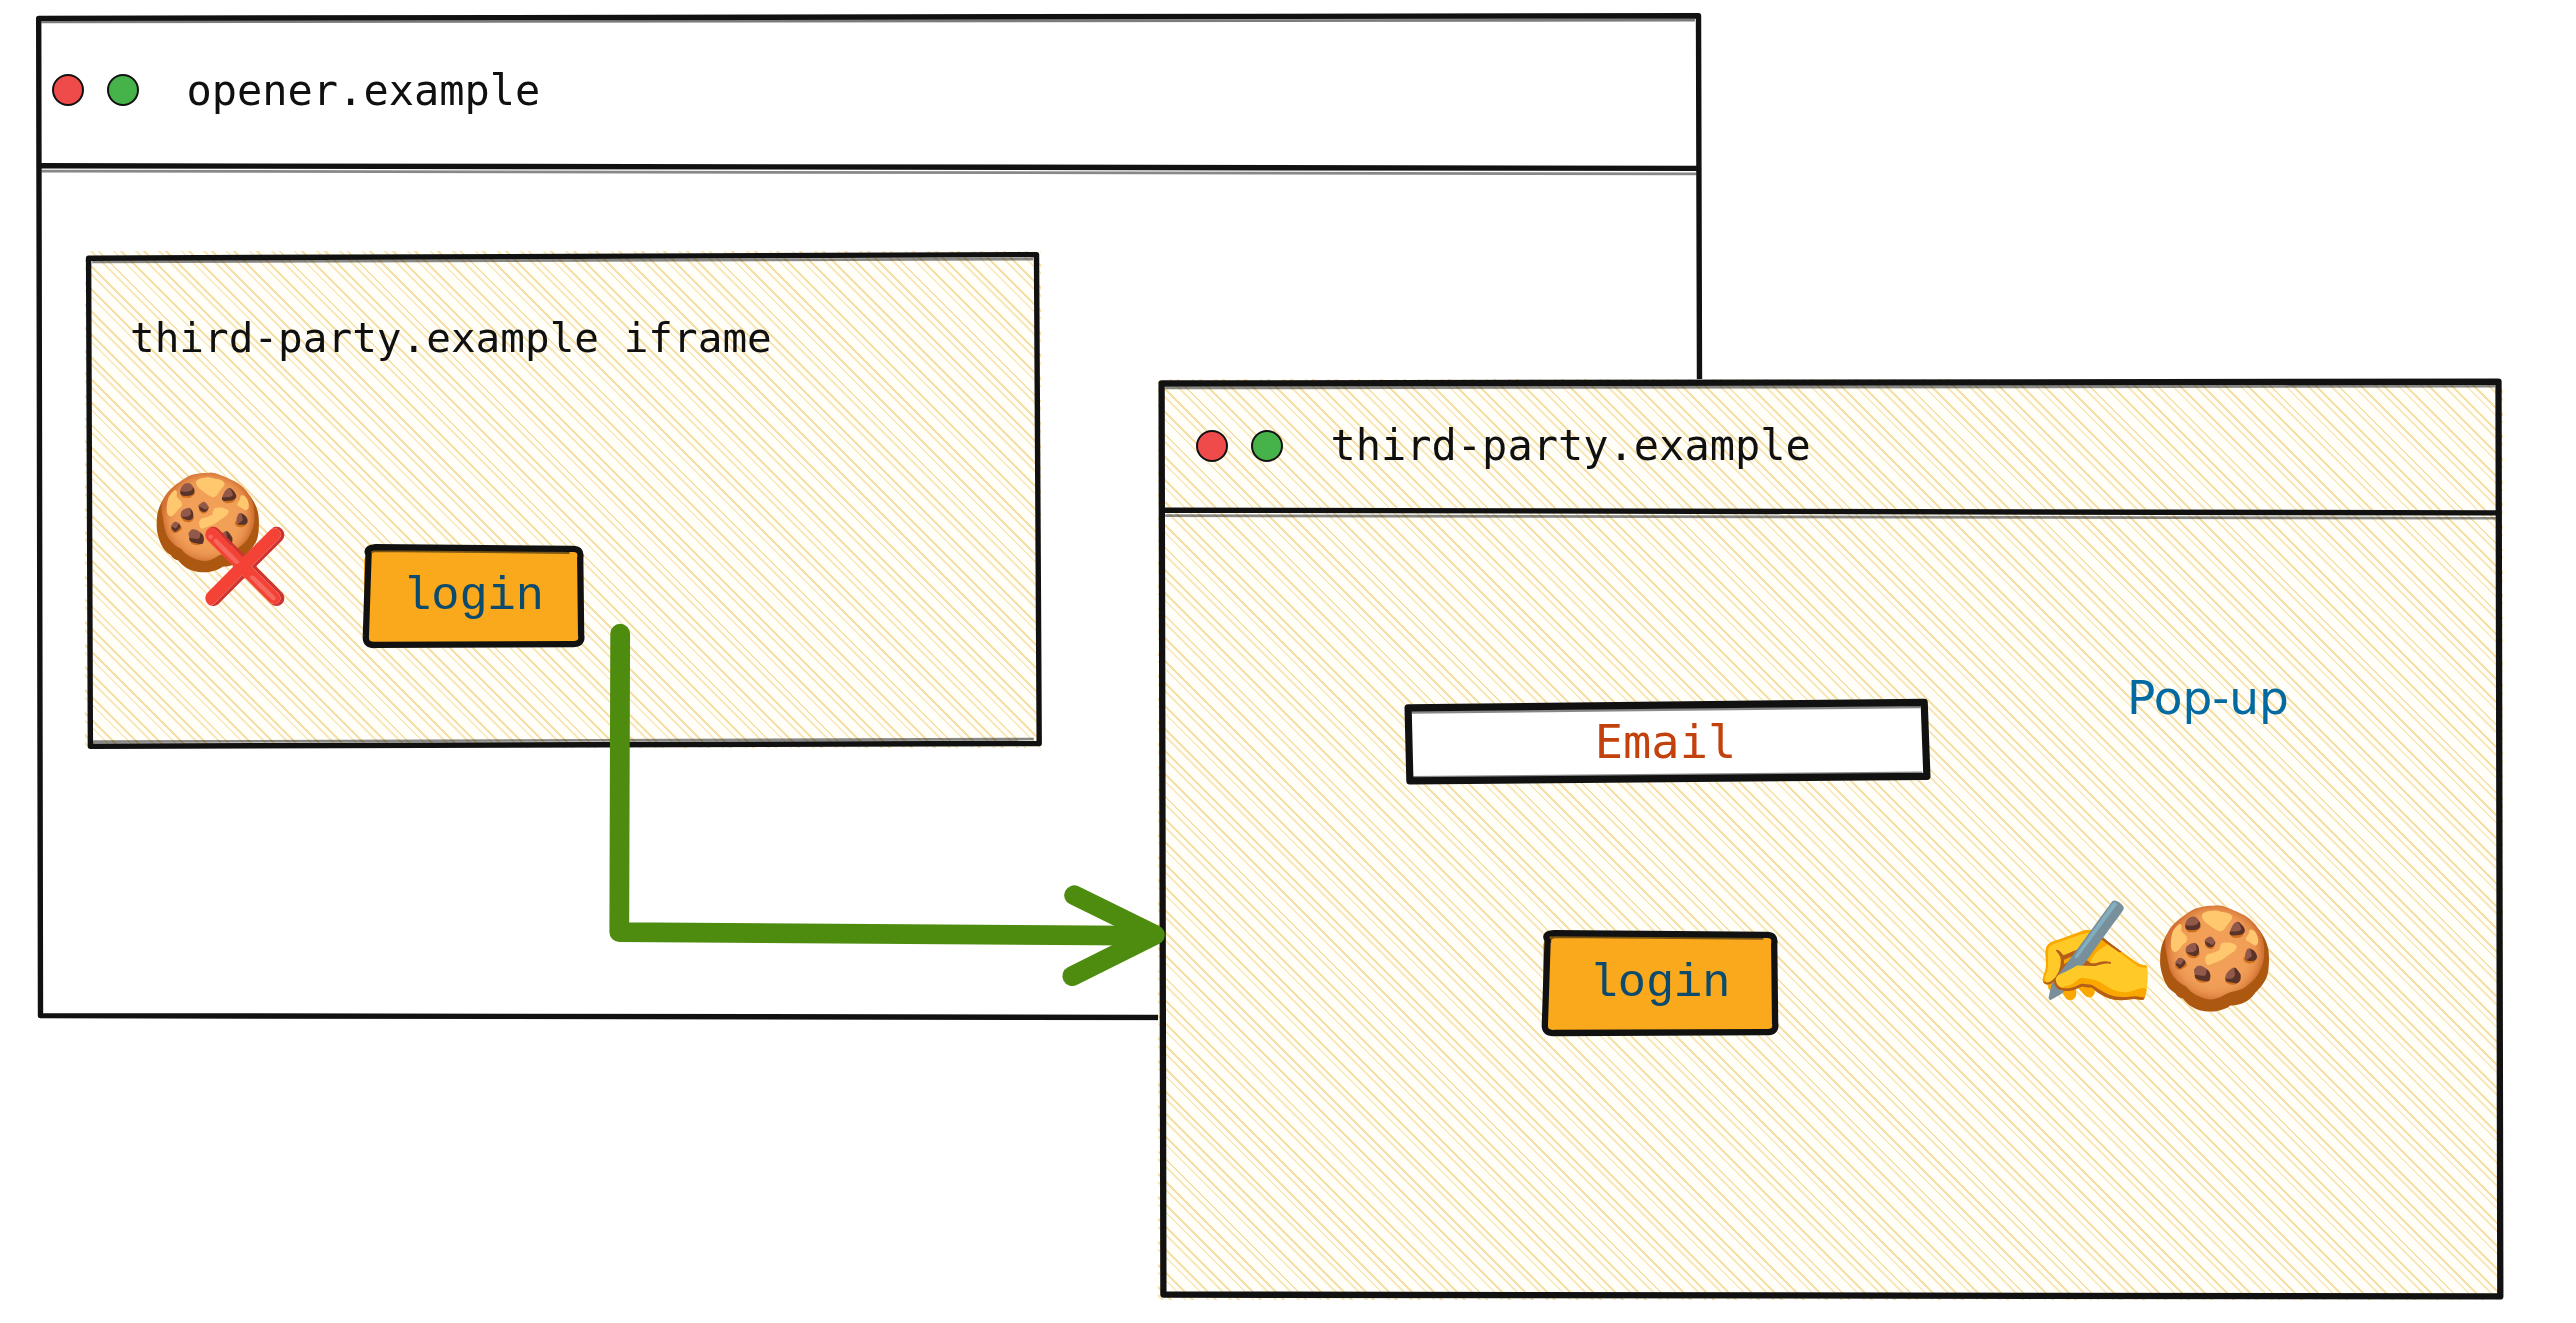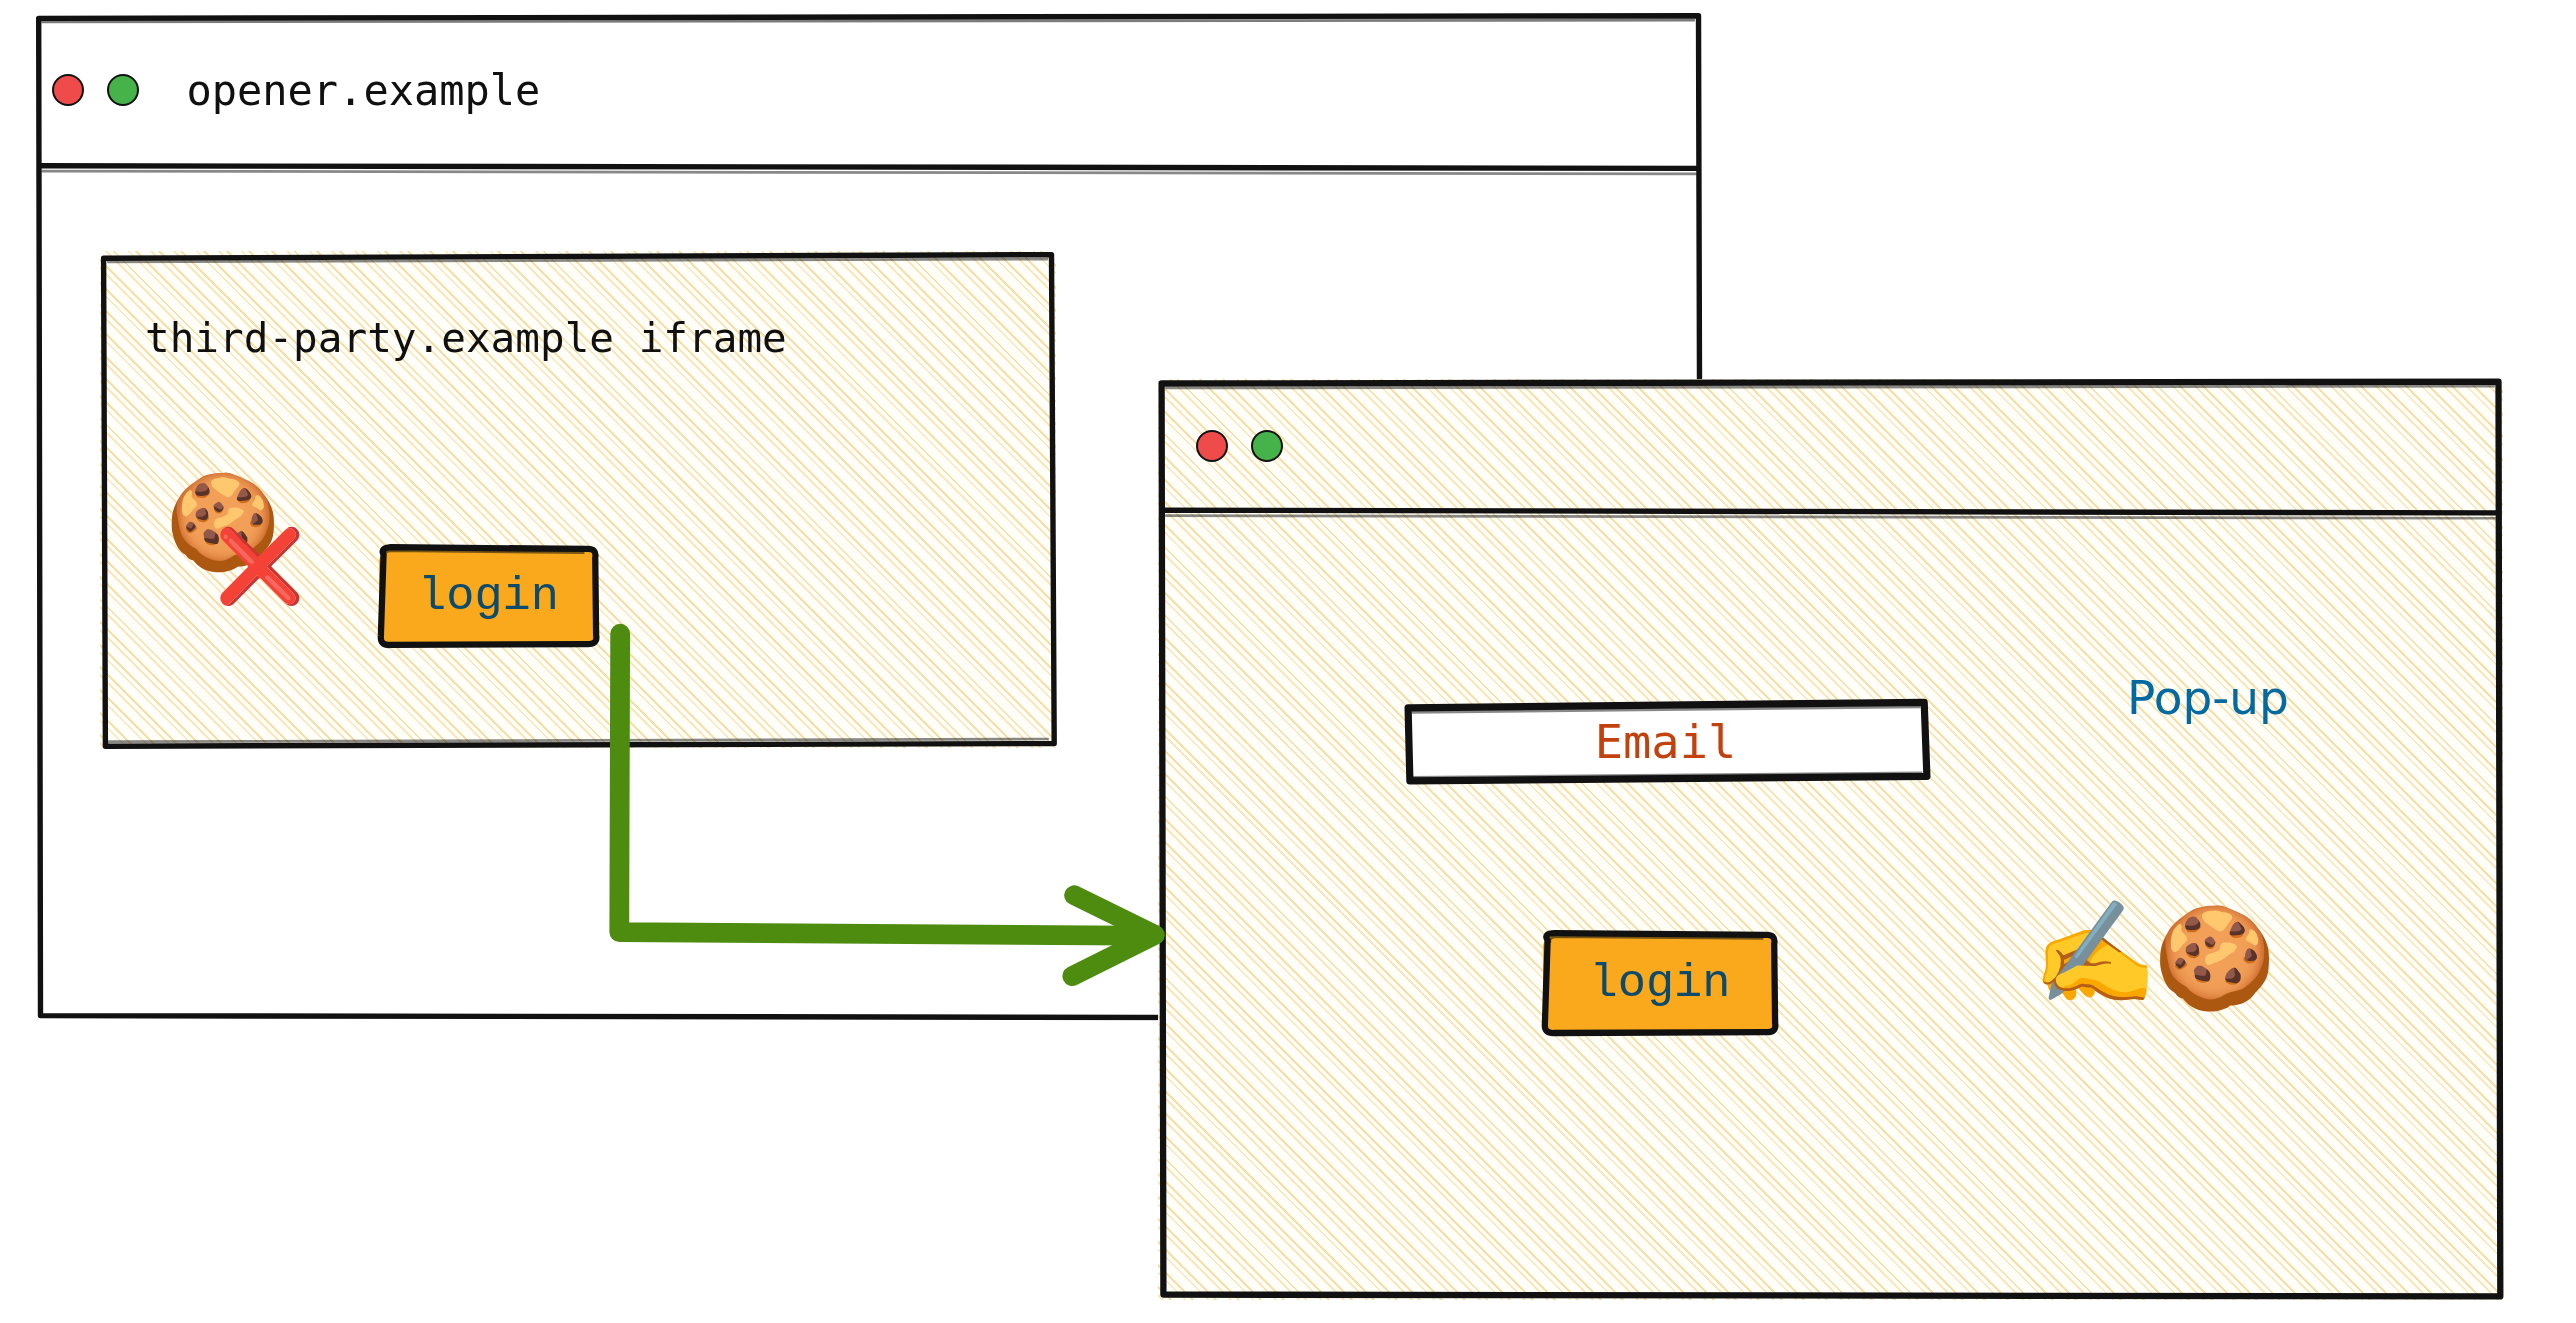--- a/index.html
+++ b/index.html
@@ -105,21 +105,21 @@
     font-family: "DejaVu Sans Mono", monospace;
     font-size: 42px;
     color: #101010;
     letter-spacing: 0px;
     white-space: nowrap;
   }
 
   
   #iframe-box {
     position: absolute;
-    left: 100px;
+    left: 85px;
     top: 251px;
     width: 956px;
     height: 497px;
     z-index: 2;
   }
   #iframe-label {
     position: absolute;
     left: 45px;
     top: 63px;
     font-family: "DejaVu Sans Mono", monospace;
@@ -302,20 +302,21 @@
       <path d="M8,10 L1487,8" fill="none" stroke="#111111" stroke-width="3" opacity="0.5"></path>
       <path d="M5,146 L1492,149" fill="none" stroke="#111111" stroke-width="6"></path>
       <path d="M8,152 L1488,155" fill="none" stroke="#111111" stroke-width="3" opacity="0.5"></path>
     </svg>
 
     <div id="popup-titlebar">
       <div class="dots">
         <span class="dot red"></span>
         <span class="dot green"></span>
       </div>
+      <span class="title-text">third-party.example</span>
     </div>
   </div>
 
   <div class="field" id="email-field">
     <svg class="field-sketch" viewBox="0 0 591 98" preserveAspectRatio="none">
       <path d="M9,12 L583,6 L586,88 L11,93 Z" fill="none" stroke="#111111" stroke-width="8" stroke-linejoin="round"></path>
       <path d="M13,17 L579,11" fill="none" stroke="#111111" stroke-width="3" opacity="0.5"></path>
       <path d="M13,89 L581,84" fill="none" stroke="#111111" stroke-width="3" opacity="0.5"></path>
     </svg>
     <span>Email</span>

